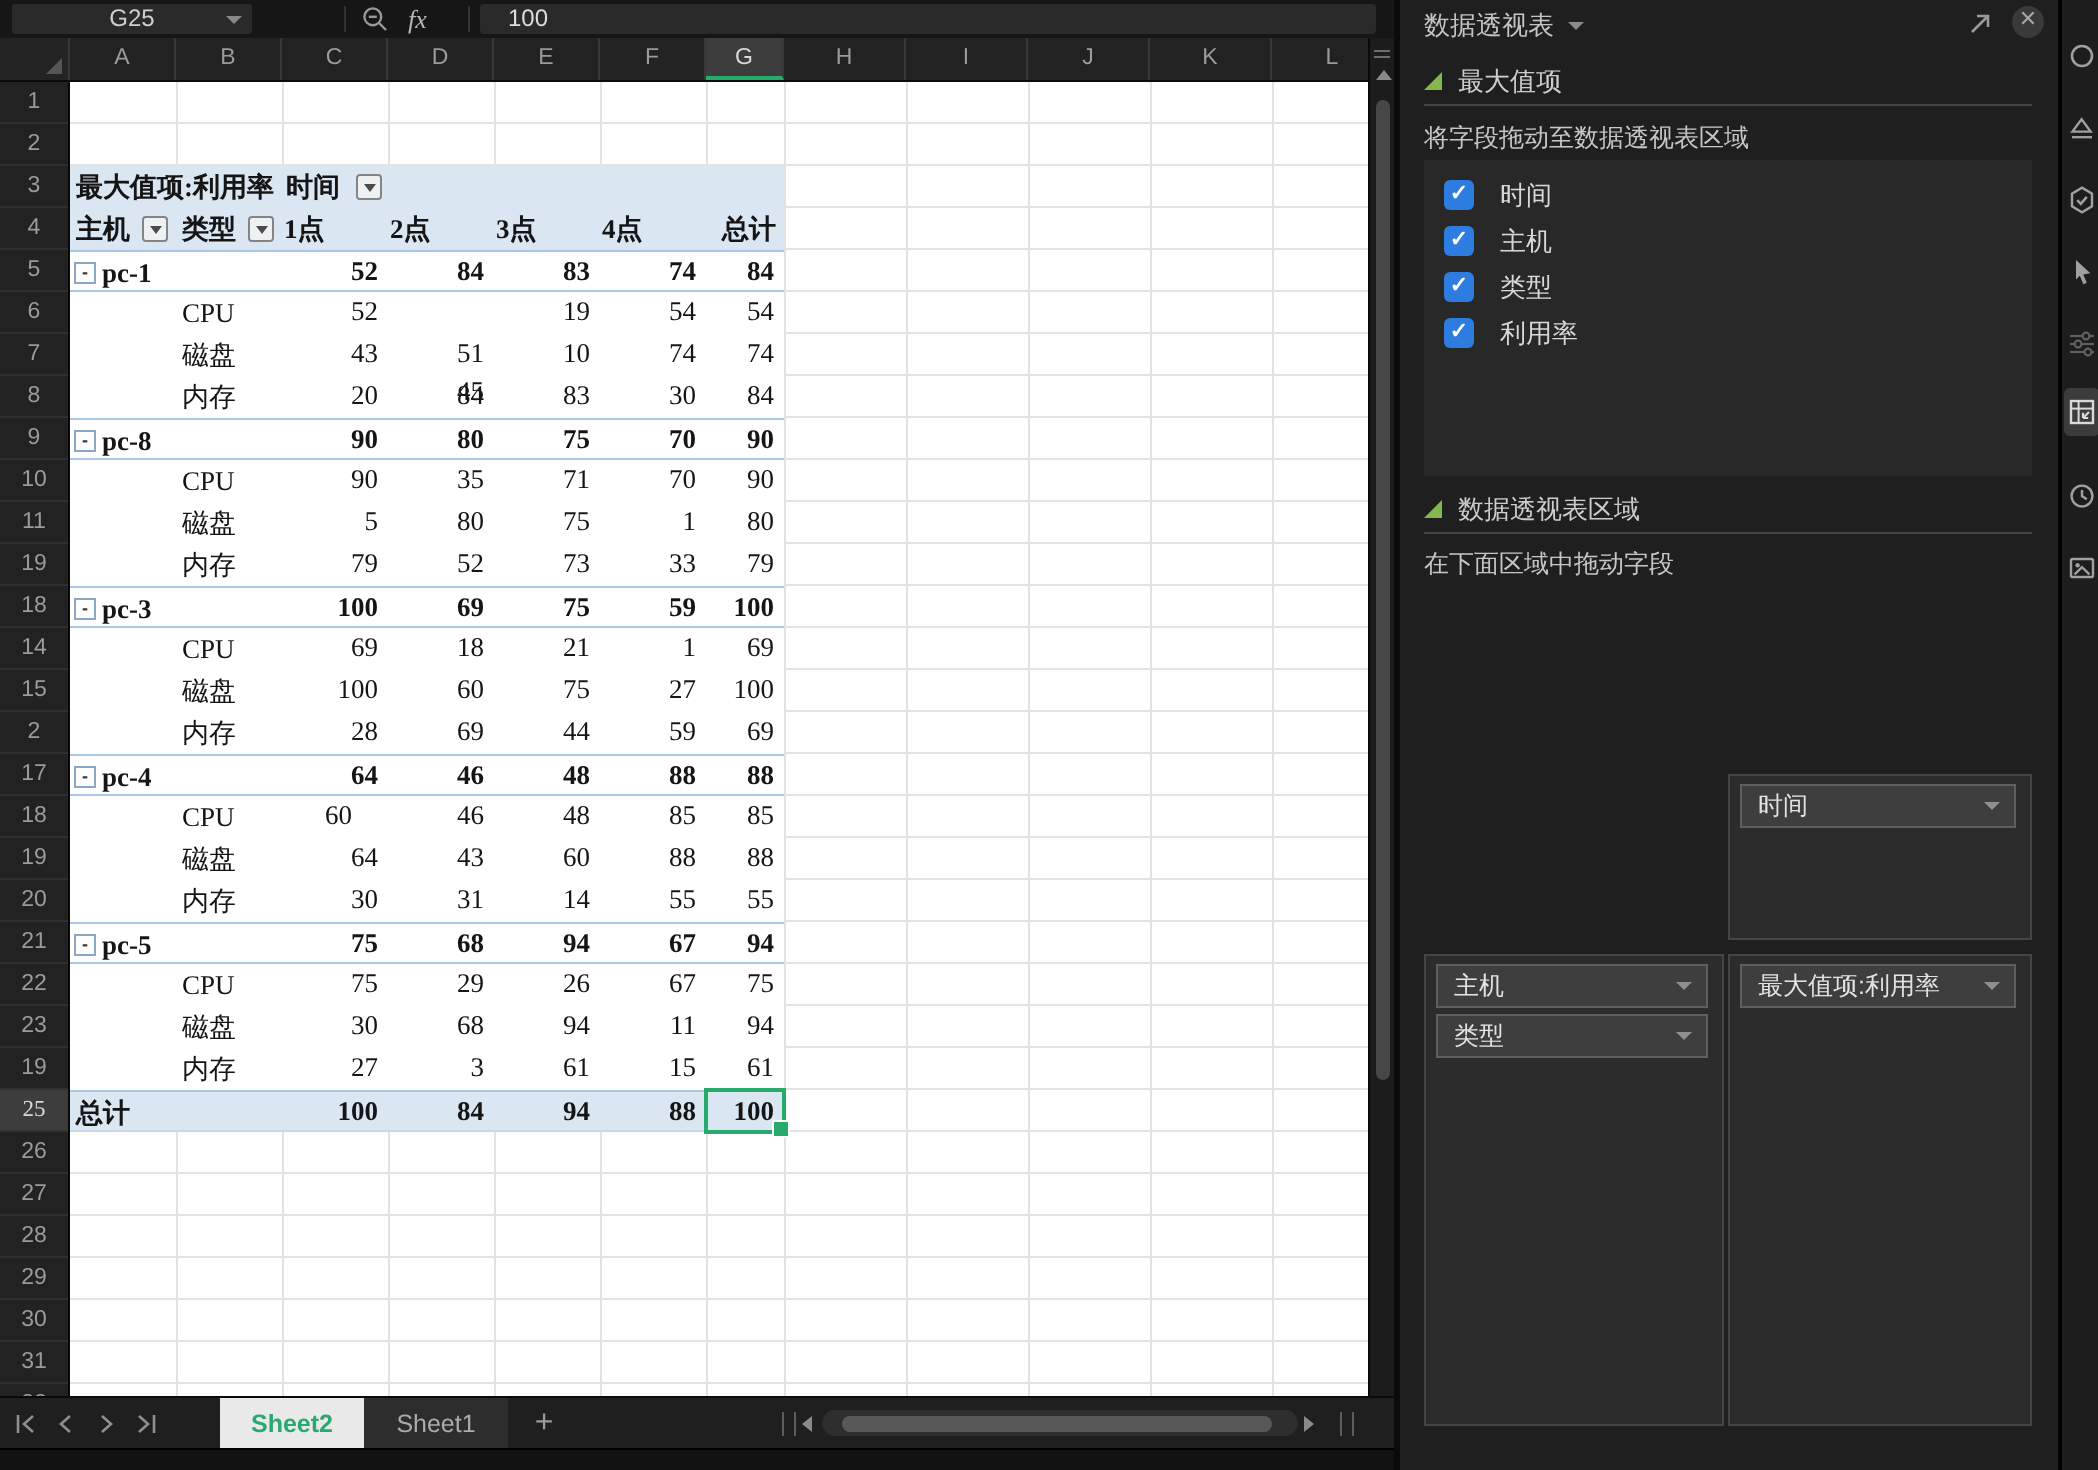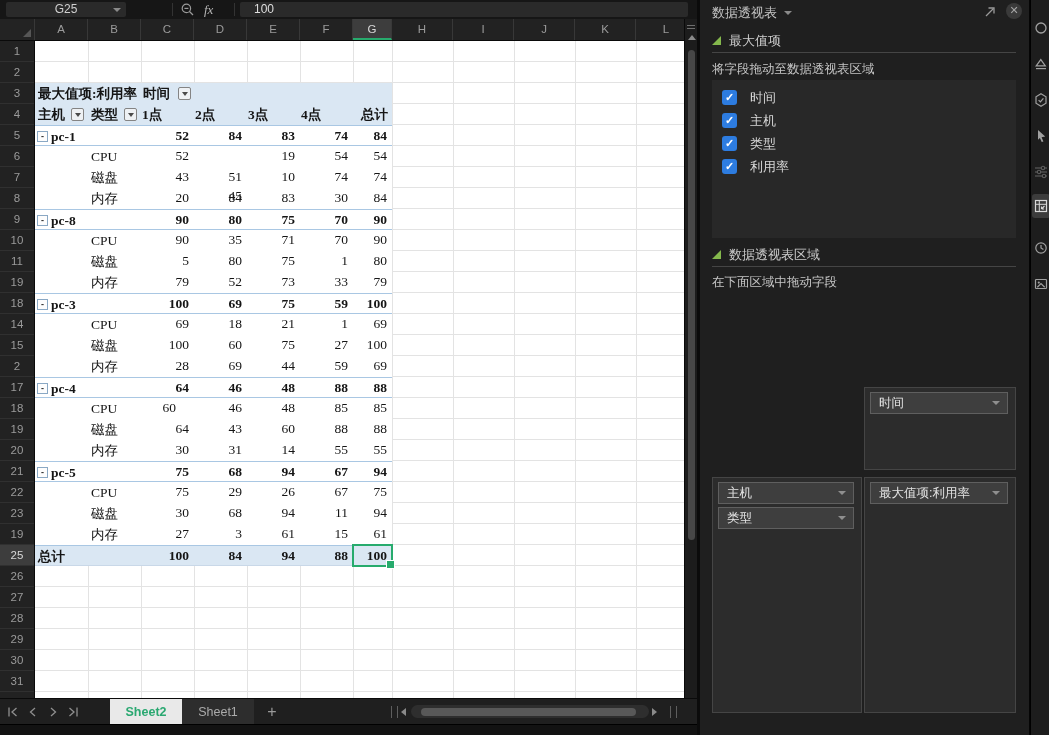--- a/index.html
+++ b/index.html
@@ -171,21 +171,21 @@
       <div class="row-cell" style="top: 294px;">15</div>
       <div class="row-cell" style="top: 315px;">2</div>
       <div class="row-cell" style="top: 336px;">17</div>
       <div class="row-cell" style="top: 357px;">18</div>
       <div class="row-cell" style="top: 378px;">19</div>
       <div class="row-cell" style="top: 399px;">20</div>
       <div class="row-cell" style="top: 420px;">21</div>
       <div class="row-cell" style="top: 441px;">22</div>
       <div class="row-cell" style="top: 462px;">23</div>
       <div class="row-cell" style="top: 483px;">19</div>
-      <div class="row-cell sel" style="top: 504px;">25</div>
+      <div class="row-cell sel" style="top: 504px; font-family: Liberation Serif, serif;">25</div>
       <div class="row-cell" style="top: 525px;">26</div>
       <div class="row-cell" style="top: 546px;">27</div>
       <div class="row-cell" style="top: 567px;">28</div>
       <div class="row-cell" style="top: 588px;">29</div>
       <div class="row-cell" style="top: 609px;">30</div>
       <div class="row-cell" style="top: 630px;">31</div>
       <div class="row-cell" style="top: 651px;">32</div>
     </div>
 
   <div id="sheet" class="abs">

